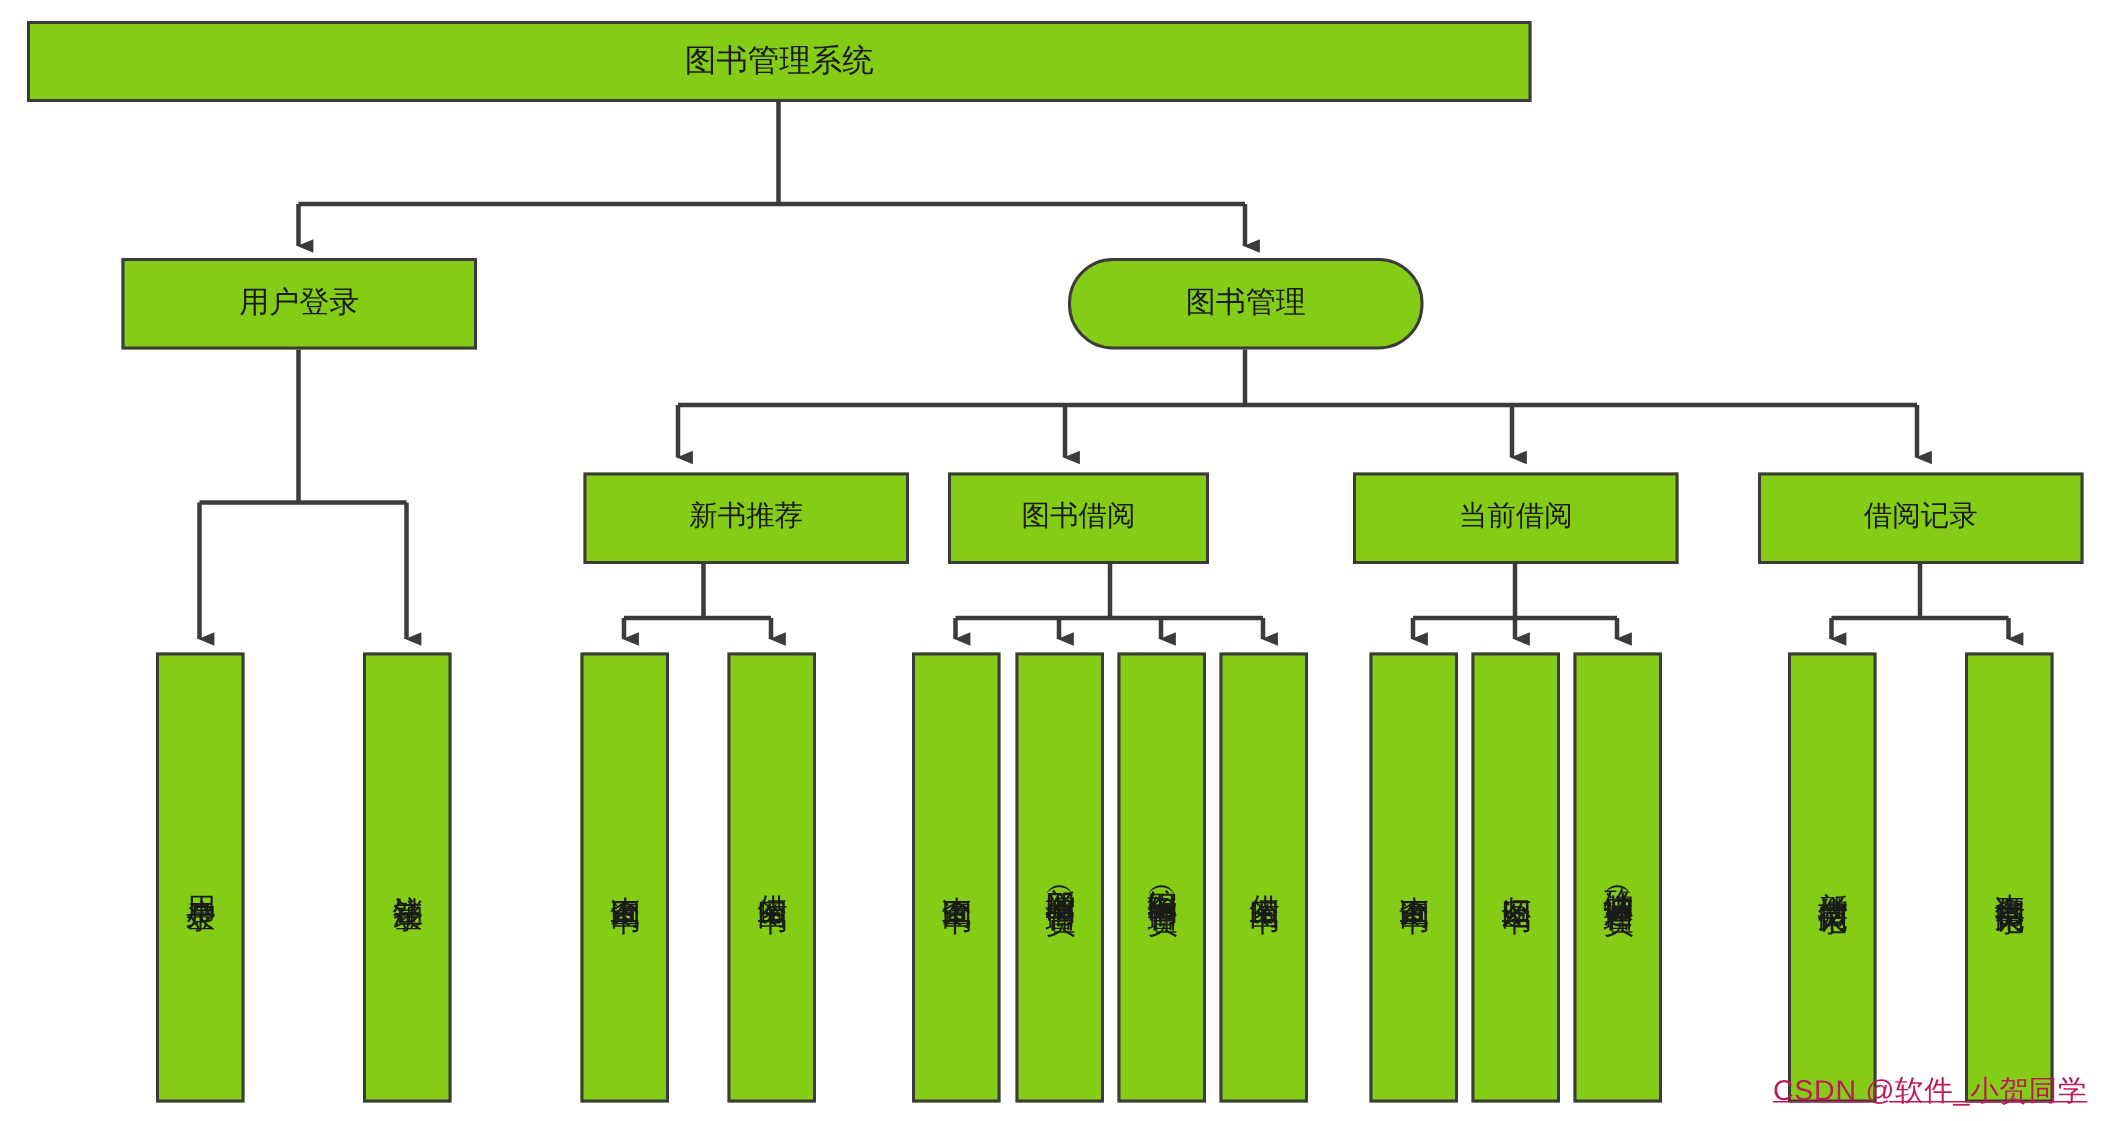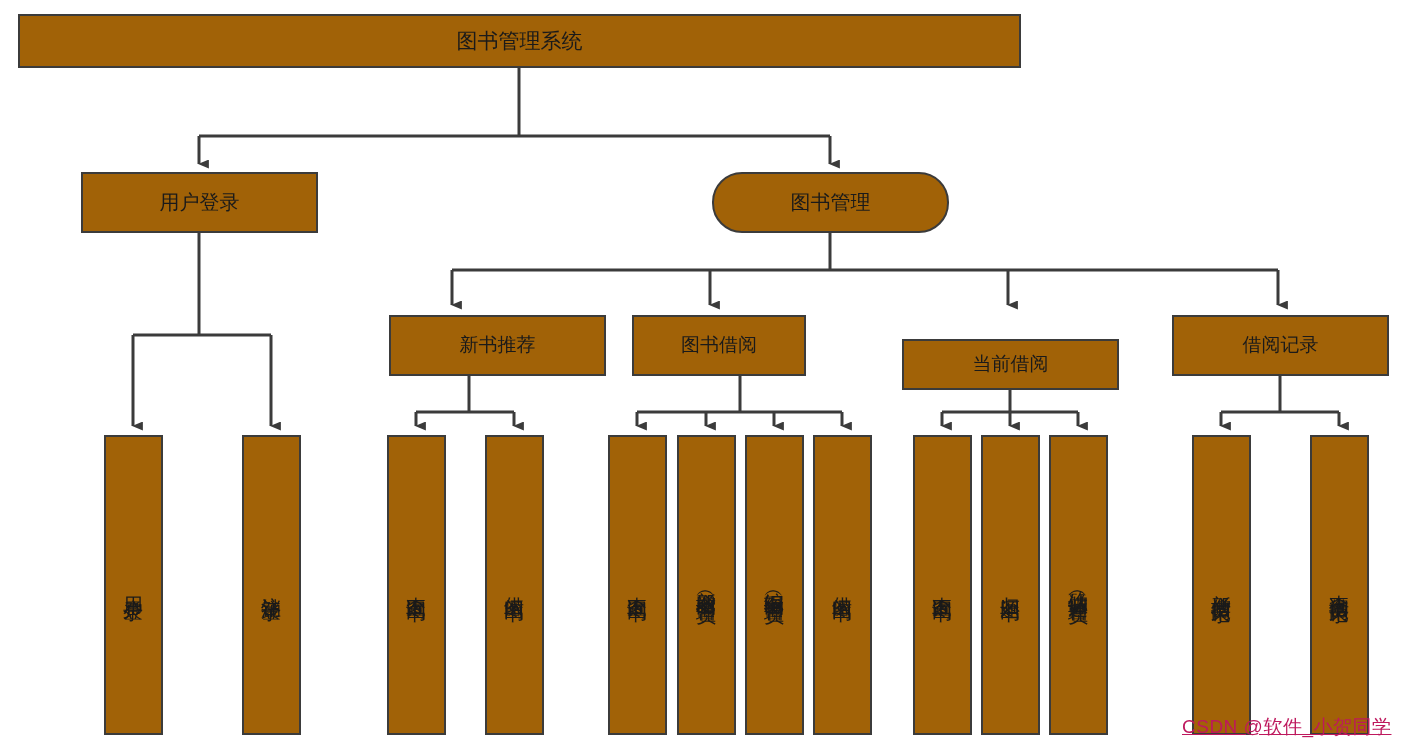--- a/index.html
+++ b/index.html
@@ -21,21 +21,21 @@
     position: absolute;
     left: 0;
     top: 0;
     width: 1405px;
     height: 747px;
   }
   .node {
     position: absolute;
     box-sizing: border-box;
     border: 2px solid #3b3b3b;
-    background: #a16207;
+    background: #84cc16;
     display: flex;
     align-items: center;
     justify-content: center;
     color: #1a1a1a;
     z-index: 2;
   }
   .node .lbl {
     display: block;
     text-align: center;
     line-height: 1.18;
@@ -134,21 +134,21 @@
   <div class="node lvl1" style="left:712px; top:172px; width:237px; height:61px;border-radius:30px;">
     <span class="lbl">图书管理</span>
   </div>
 
   <div class="node lvl2" style="left:361px; top:315px; width:217px; height:61px;margin-left:28px;">
     <span class="lbl">新书推荐</span>
   </div>
   <div class="node lvl2" style="left:632px; top:315px; width:174px; height:61px;">
     <span class="lbl">图书借阅</span>
   </div>
-  <div class="node lvl2" style="left:902px; top:315px; width:217px; height:51px;margin-top:24px;">
+  <div class="node lvl2" style="left:902px; top:315px; width:217px; height:61px;">
     <span class="lbl">当前借阅</span>
   </div>
   <div class="node lvl2" style="left:1172px; top:315px; width:217px; height:61px;">
     <span class="lbl">借阅记录</span>
   </div>
 
   <div class="node leaf" style="left:104px; top:435px; width:59px; height:300px;">
     <span class="lbl">用户登录</span>
   </div>
   <div class="node leaf" style="left:242px; top:435px; width:59px; height:300px;">

